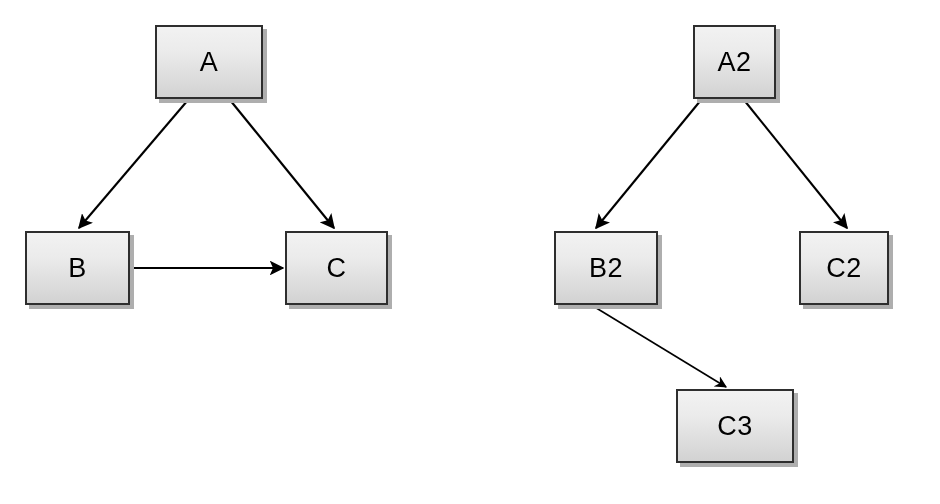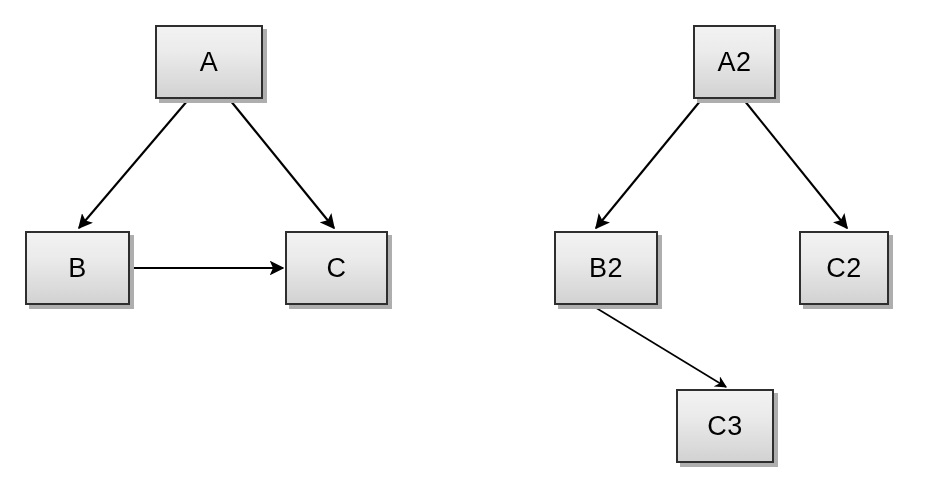--- a/index.html
+++ b/index.html
@@ -83,18 +83,18 @@
       </div>
       <div class="node" style="left: 670px; top: 25px; width: 83px; height: 74px; margin-left: 23px;">
         <span class="node-label">A2</span>
       </div>
       <div class="node" style="left: 554px; top: 231px; width: 104px; height: 74px;">
         <span class="node-label">B2</span>
       </div>
       <div class="node" style="left: 799px; top: 231px; width: 90px; height: 74px;">
         <span class="node-label">C2</span>
       </div>
-      <div class="node" style="left: 676px; top: 389px; width: 98px; height: 74px;">
+      <div class="node" style="left: 676px; top: 389px; width: 118px; height: 74px;">
         <span class="node-label">C3</span>
       </div>
     </div>
 
 </div>
 
 </body></html>

